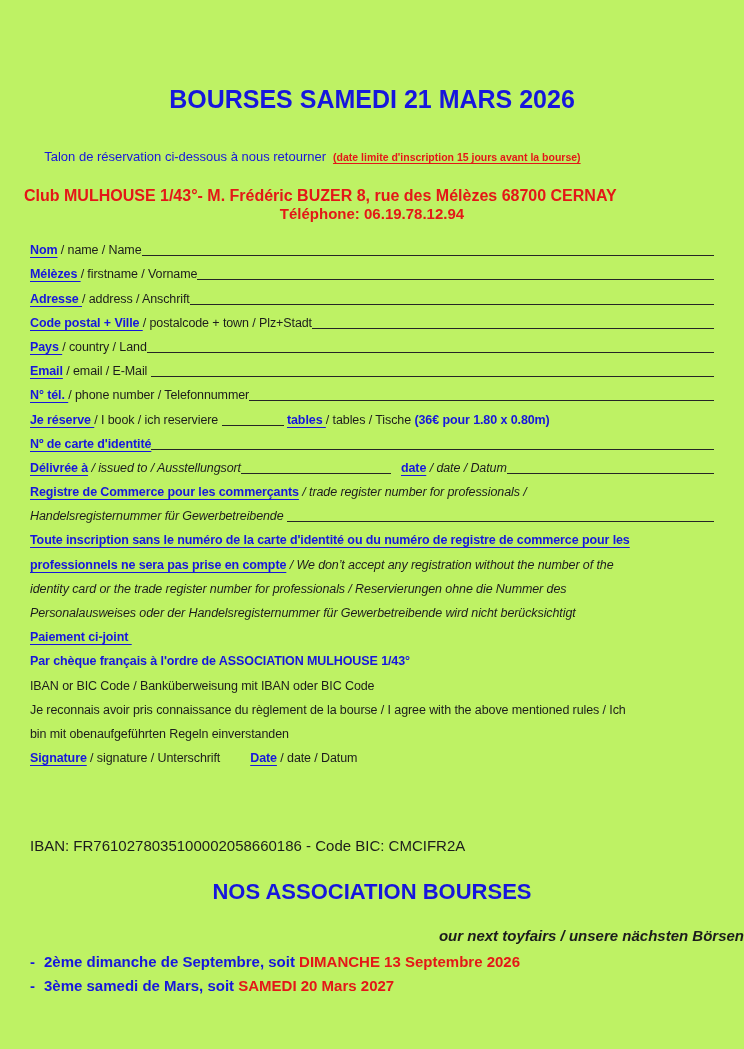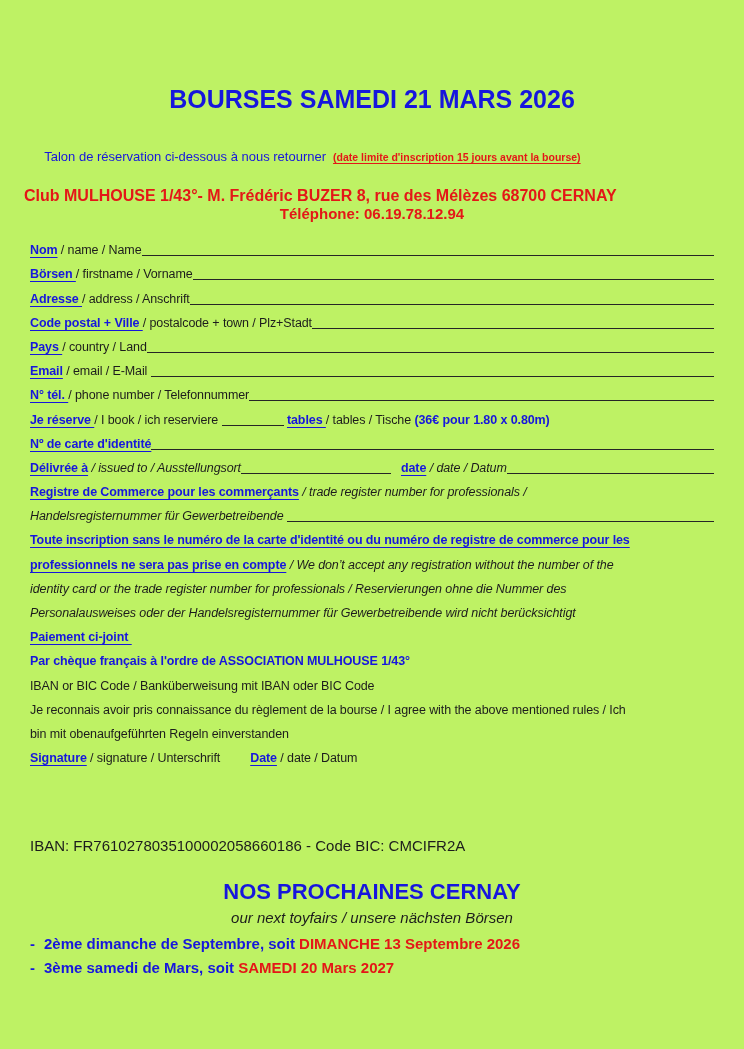--- a/index.html
+++ b/index.html
@@ -90,25 +90,26 @@
   }
   .next-title{
     margin-top:22px;
     text-align:center;
     color:var(--blue);
     font-weight:bold;
     font-size:22px;
     line-height:28px;
   }
   .next-sub{
-    margin-top:2px;
-    text-align:center;
+    margin-top:20px;
+    text-align:right;
     font-style:italic;
     font-size:15px;
     line-height:20px;
+    font-weight:bold;
   }
   .bullets{margin-top:4px;}
   .bullet{
     display:flex;
     margin:0 30px;
     font-size:15px;
     font-weight:bold;
     line-height:24px;
     white-space:pre;
   }
@@ -126,21 +127,21 @@
   <div class="talon">
     <span>Talon de réservation ci-dessous à nous retourner</span><span class="deadline">(date limite d'inscription 15 jours avant la bourse)</span>
   </div>
 
   <div class="club">Club MULHOUSE 1/43°- M. Frédéric BUZER 8, rue des Mélèzes 68700 CERNAY</div>
 
   <div class="phone">Téléphone: 06.19.78.12.94</div>
 
   <div id="form-lines">
       <div class="fline"><span class="sL">Nom</span><span class="sN"> / name / Name</span><span class="fill"></span></div>
-      <div class="fline"><span class="sL">Börsen </span><span class="sN">/ firstname / Vorname</span><span class="fill"></span></div>
+      <div class="fline"><span class="sL">Mélèzes </span><span class="sN">/ firstname / Vorname</span><span class="fill"></span></div>
       <div class="fline"><span class="sL">Adresse </span><span class="sN">/ address / Anschrift</span><span class="fill"></span></div>
       <div class="fline"><span class="sL">Code postal + Ville </span><span class="sN">/ postalcode + town / Plz+Stadt</span><span class="fill"></span></div>
       <div class="fline"><span class="sL">Pays </span><span class="sN">/ country / Land</span><span class="fill"></span></div>
       <div class="fline"><span class="sL">Email</span><span class="sN"> / email / E-Mail </span><span class="fill"></span></div>
       <div class="fline"><span class="sL">N° tél. </span><span class="sN">/ phone number / Telefonnummer</span><span class="fill"></span></div>
       <div class="fline"><span class="sL">Je réserve </span><span class="sN">/ I book / ich reserviere </span><span class="fill" style="flex: 0 0 62px;"></span><span class="sN"> </span><span class="sL">tables </span><span class="sN">/ tables / Tische </span><span class="sB">(36€ pour 1.80 x 0.80m)</span></div>
       <div class="fline"><span class="sL">Nº de carte d'identité</span><span class="fill"></span></div>
       <div class="fline"><span class="sL">Délivrée à</span><span class="sI"> / issued to / Ausstellungsort</span><span class="fill" style="flex: 0 0 150px;"></span><span class="gap" style="flex: 0 0 10px;"></span><span class="sL">date</span><span class="sI"> / date / Datum</span><span class="fill"></span></div>
       <div class="fline"><span class="sL">Registre de Commerce pour les commerçants</span><span class="sI"> / trade register number for professionals /</span></div>
       <div class="fline"><span class="sI">Handelsregisternummer für Gewerbetreibende </span><span class="fill"></span></div>
@@ -151,21 +152,21 @@
       <div class="fline"><span class="sL">Paiement ci-joint </span></div>
       <div class="fline"><span class="sB">Par chèque français à l'ordre de ASSOCIATION MULHOUSE 1/43°</span></div>
       <div class="fline"><span class="sN">IBAN or BIC Code / Banküberweisung mit IBAN oder BIC Code</span></div>
       <div class="fline"><span class="sN">Je reconnais avoir pris connaissance du règlement de la bourse / I agree with the above mentioned rules / Ich</span></div>
       <div class="fline"><span class="sN">bin mit obenaufgeführten Regeln einverstanden</span></div>
       <div class="fline"><span class="sL">Signature</span><span class="sN"> / signature / Unterschrift</span><span class="gap" style="flex: 0 0 30px;"></span><span class="sL">Date</span><span class="sN"> / date / Datum</span></div>
     </div>
 
   <div class="iban">IBAN: FR7610278035100002058660186 - Code BIC: CMCIFR2A</div>
 
-  <div class="next-title">NOS PROCHAINES CERNAY</div>
+  <div class="next-title">NOS ASSOCIATION BOURSES</div>
 
   <div class="next-sub">our next toyfairs / unsere nächsten Börsen</div>
 
   <div class="bullets" id="bullets">
       <div class="bullet"><span class="bdash">-</span><span class="sB2">2ème dimanche de Septembre, soit </span><span class="sR2">DIMANCHE 13 Septembre 2026</span></div>
       <div class="bullet"><span class="bdash">-</span><span class="sB2">3ème samedi de Mars, soit </span><span class="sR2">SAMEDI 20 Mars 2027</span></div>
     </div>
 
 </div>
 

